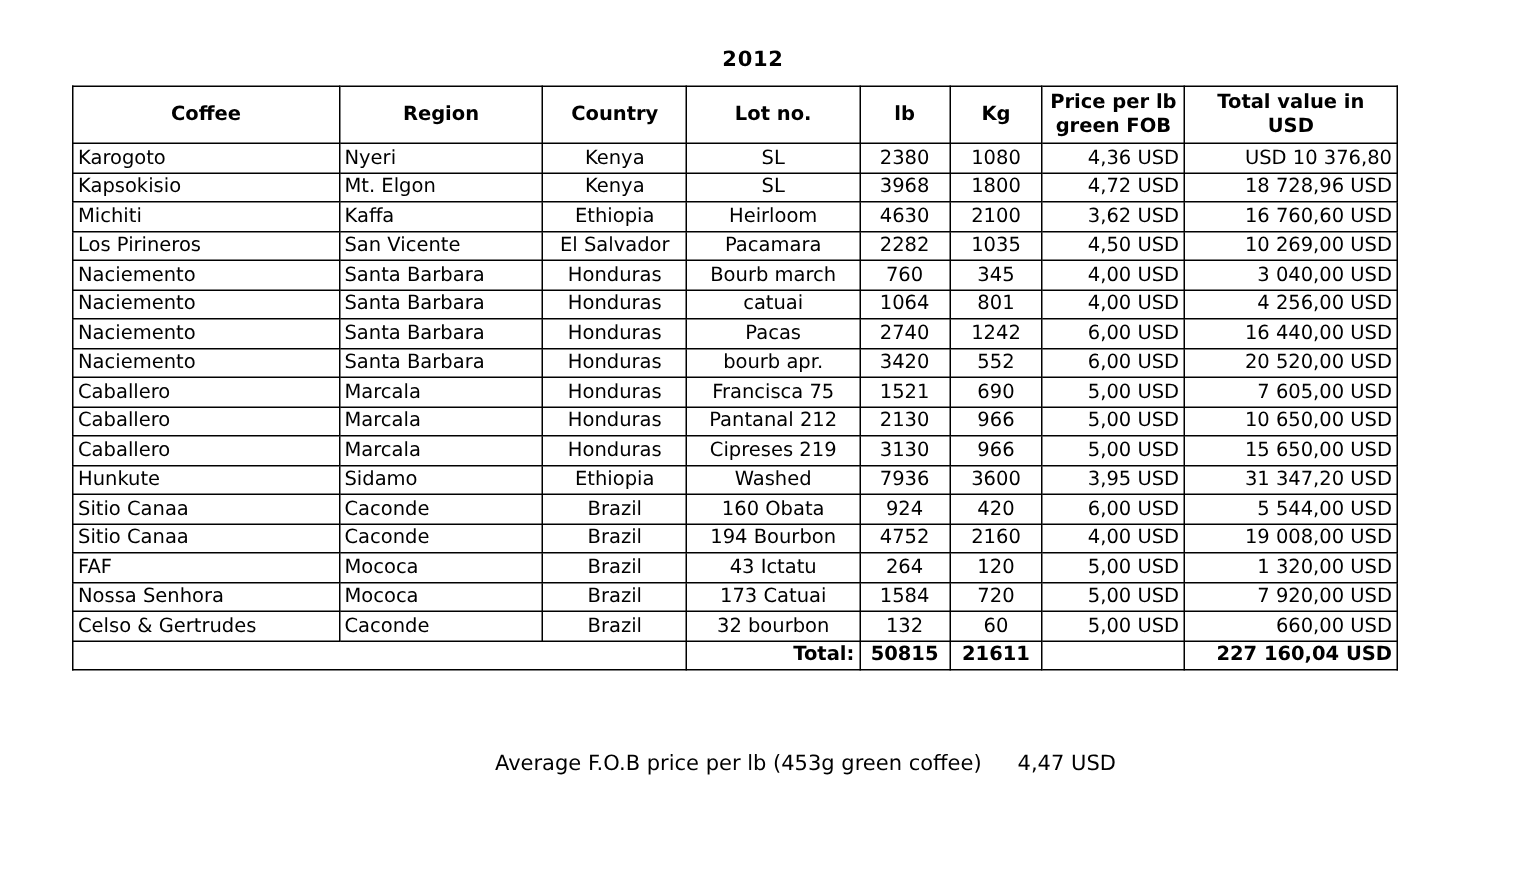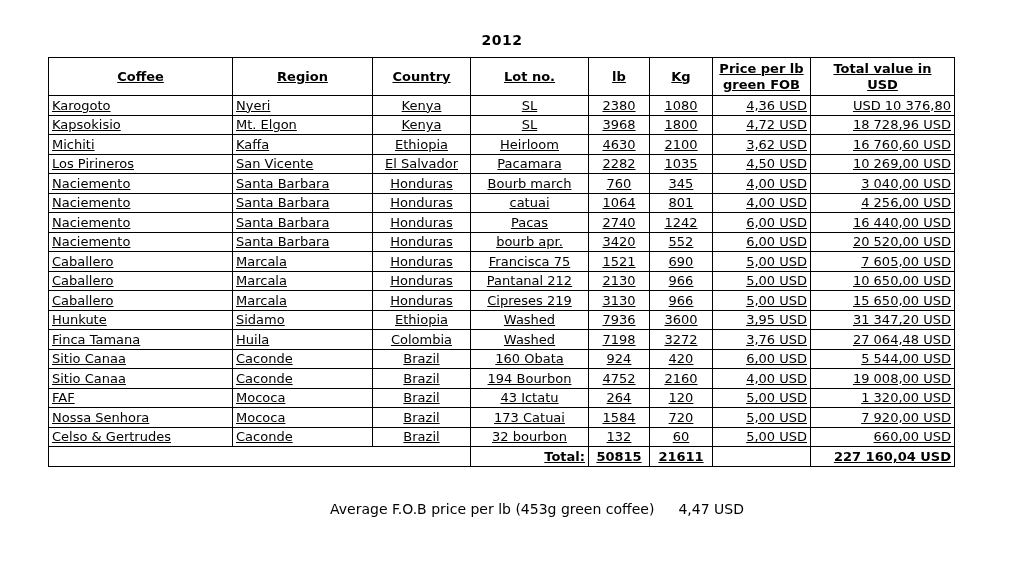--- a/index.html
+++ b/index.html
@@ -6,42 +6,41 @@
     margin: 0;
     padding: 0;
     background: #ffffff;
     width: 1024px;
     height: 584px;
     font-family: "DejaVu Sans", "Liberation Sans", sans-serif;
     color: #000;
   }
   .page {
     position: relative;
-    width: 1024px;
+    width: 932px;
     height: 584px;
     background: #fff;
     overflow: hidden;
   }
   .year-title {
     position: absolute;
     top: 32px;
     left: 48px;
     width: 908px;
     text-align: center;
     font-size: 14px;
     font-weight: bold;
     letter-spacing: 0.5px;
   }
   table.coffee-table {
     position: absolute;
     top: 57px;
     left: 48px;
     border-collapse: collapse;
     table-layout: fixed;
-    text-decoration: underline;
   }
   .coffee-table th,
   .coffee-table td {
     border: 1px solid #000;
     font-size: 13px;
     height: 18.5px;
     padding: 0 3px;
     vertical-align: middle;
     white-space: nowrap;
     overflow: hidden;
@@ -233,30 +232,20 @@
     <td class="l">Hunkute</td>
     <td class="l">Sidamo</td>
     <td class="c">Ethiopia</td>
     <td class="c">Washed</td>
     <td class="c">7936</td>
     <td class="c">3600</td>
     <td class="r">3,95 USD</td>
     <td class="r">31 347,20 USD</td>
   </tr>
 
-  <tr>
-    <td class="l">Finca Tamana</td>
-    <td class="l">Huila</td>
-    <td class="c">Colombia</td>
-    <td class="c">Washed</td>
-    <td class="c">7198</td>
-    <td class="c">3272</td>
-    <td class="r">3,76 USD</td>
-    <td class="r">27 064,48 USD</td>
-  </tr>
 
   <tr>
     <td class="l">Sitio Canaa</td>
     <td class="l">Caconde</td>
     <td class="c">Brazil</td>
     <td class="c">160 Obata</td>
     <td class="c">924</td>
     <td class="c">420</td>
     <td class="r">6,00 USD</td>
     <td class="r">5 544,00 USD</td>

